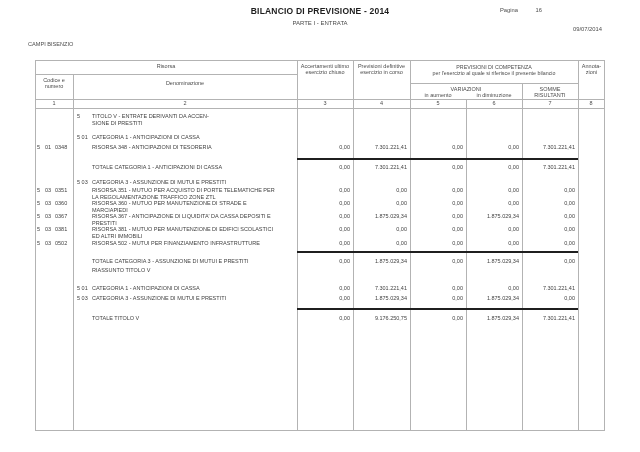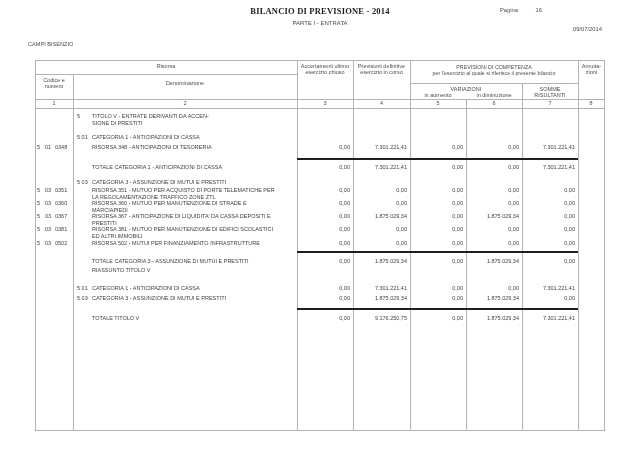--- a/index.html
+++ b/index.html
@@ -1,20 +1,20 @@
 <!DOCTYPE html>
 <html><head>
 <meta charset="utf-8">
 <style>
   html,body{margin:0;padding:0;background:#ffffff;}
   .page{position:relative;width:640px;height:452px;background:#ffffff;overflow:hidden;
         font-family:"Liberation Sans","DejaVu Sans",sans-serif;color:#404040;}
   
   .doc-title{position:absolute;top:6px;left:0;width:640px;text-align:center;
-             font-size:8.5px;font-weight:bold;color:#1d1d1d;letter-spacing:.2px;font-family:Liberation Serif, serif;}
+             font-size:8.5px;font-weight:bold;color:#1d1d1d;letter-spacing:.2px;}
   .doc-subtitle{position:absolute;top:20px;left:0;width:640px;text-align:center;
                 font-size:6px;color:#4c4c4c;}
   .pagina-label{position:absolute;top:7px;left:500px;font-size:5.8px;color:#4c4c4c;}
   .pagina-num{position:absolute;top:7px;left:522px;width:20px;text-align:right;font-size:5.8px;color:#4c4c4c;}
   .doc-date{position:absolute;top:26px;left:555px;width:47px;text-align:right;font-size:5.8px;color:#4c4c4c;}
   .entity{position:absolute;top:41px;left:28px;font-size:5.6px;color:#4c4c4c;}
   
   .tbl{position:absolute;left:35px;top:60px;width:570px;height:371px;}
   .vline{position:absolute;width:1px;background:#b3b3b3;}
   .hline{position:absolute;height:1px;background:#b3b3b3;}

